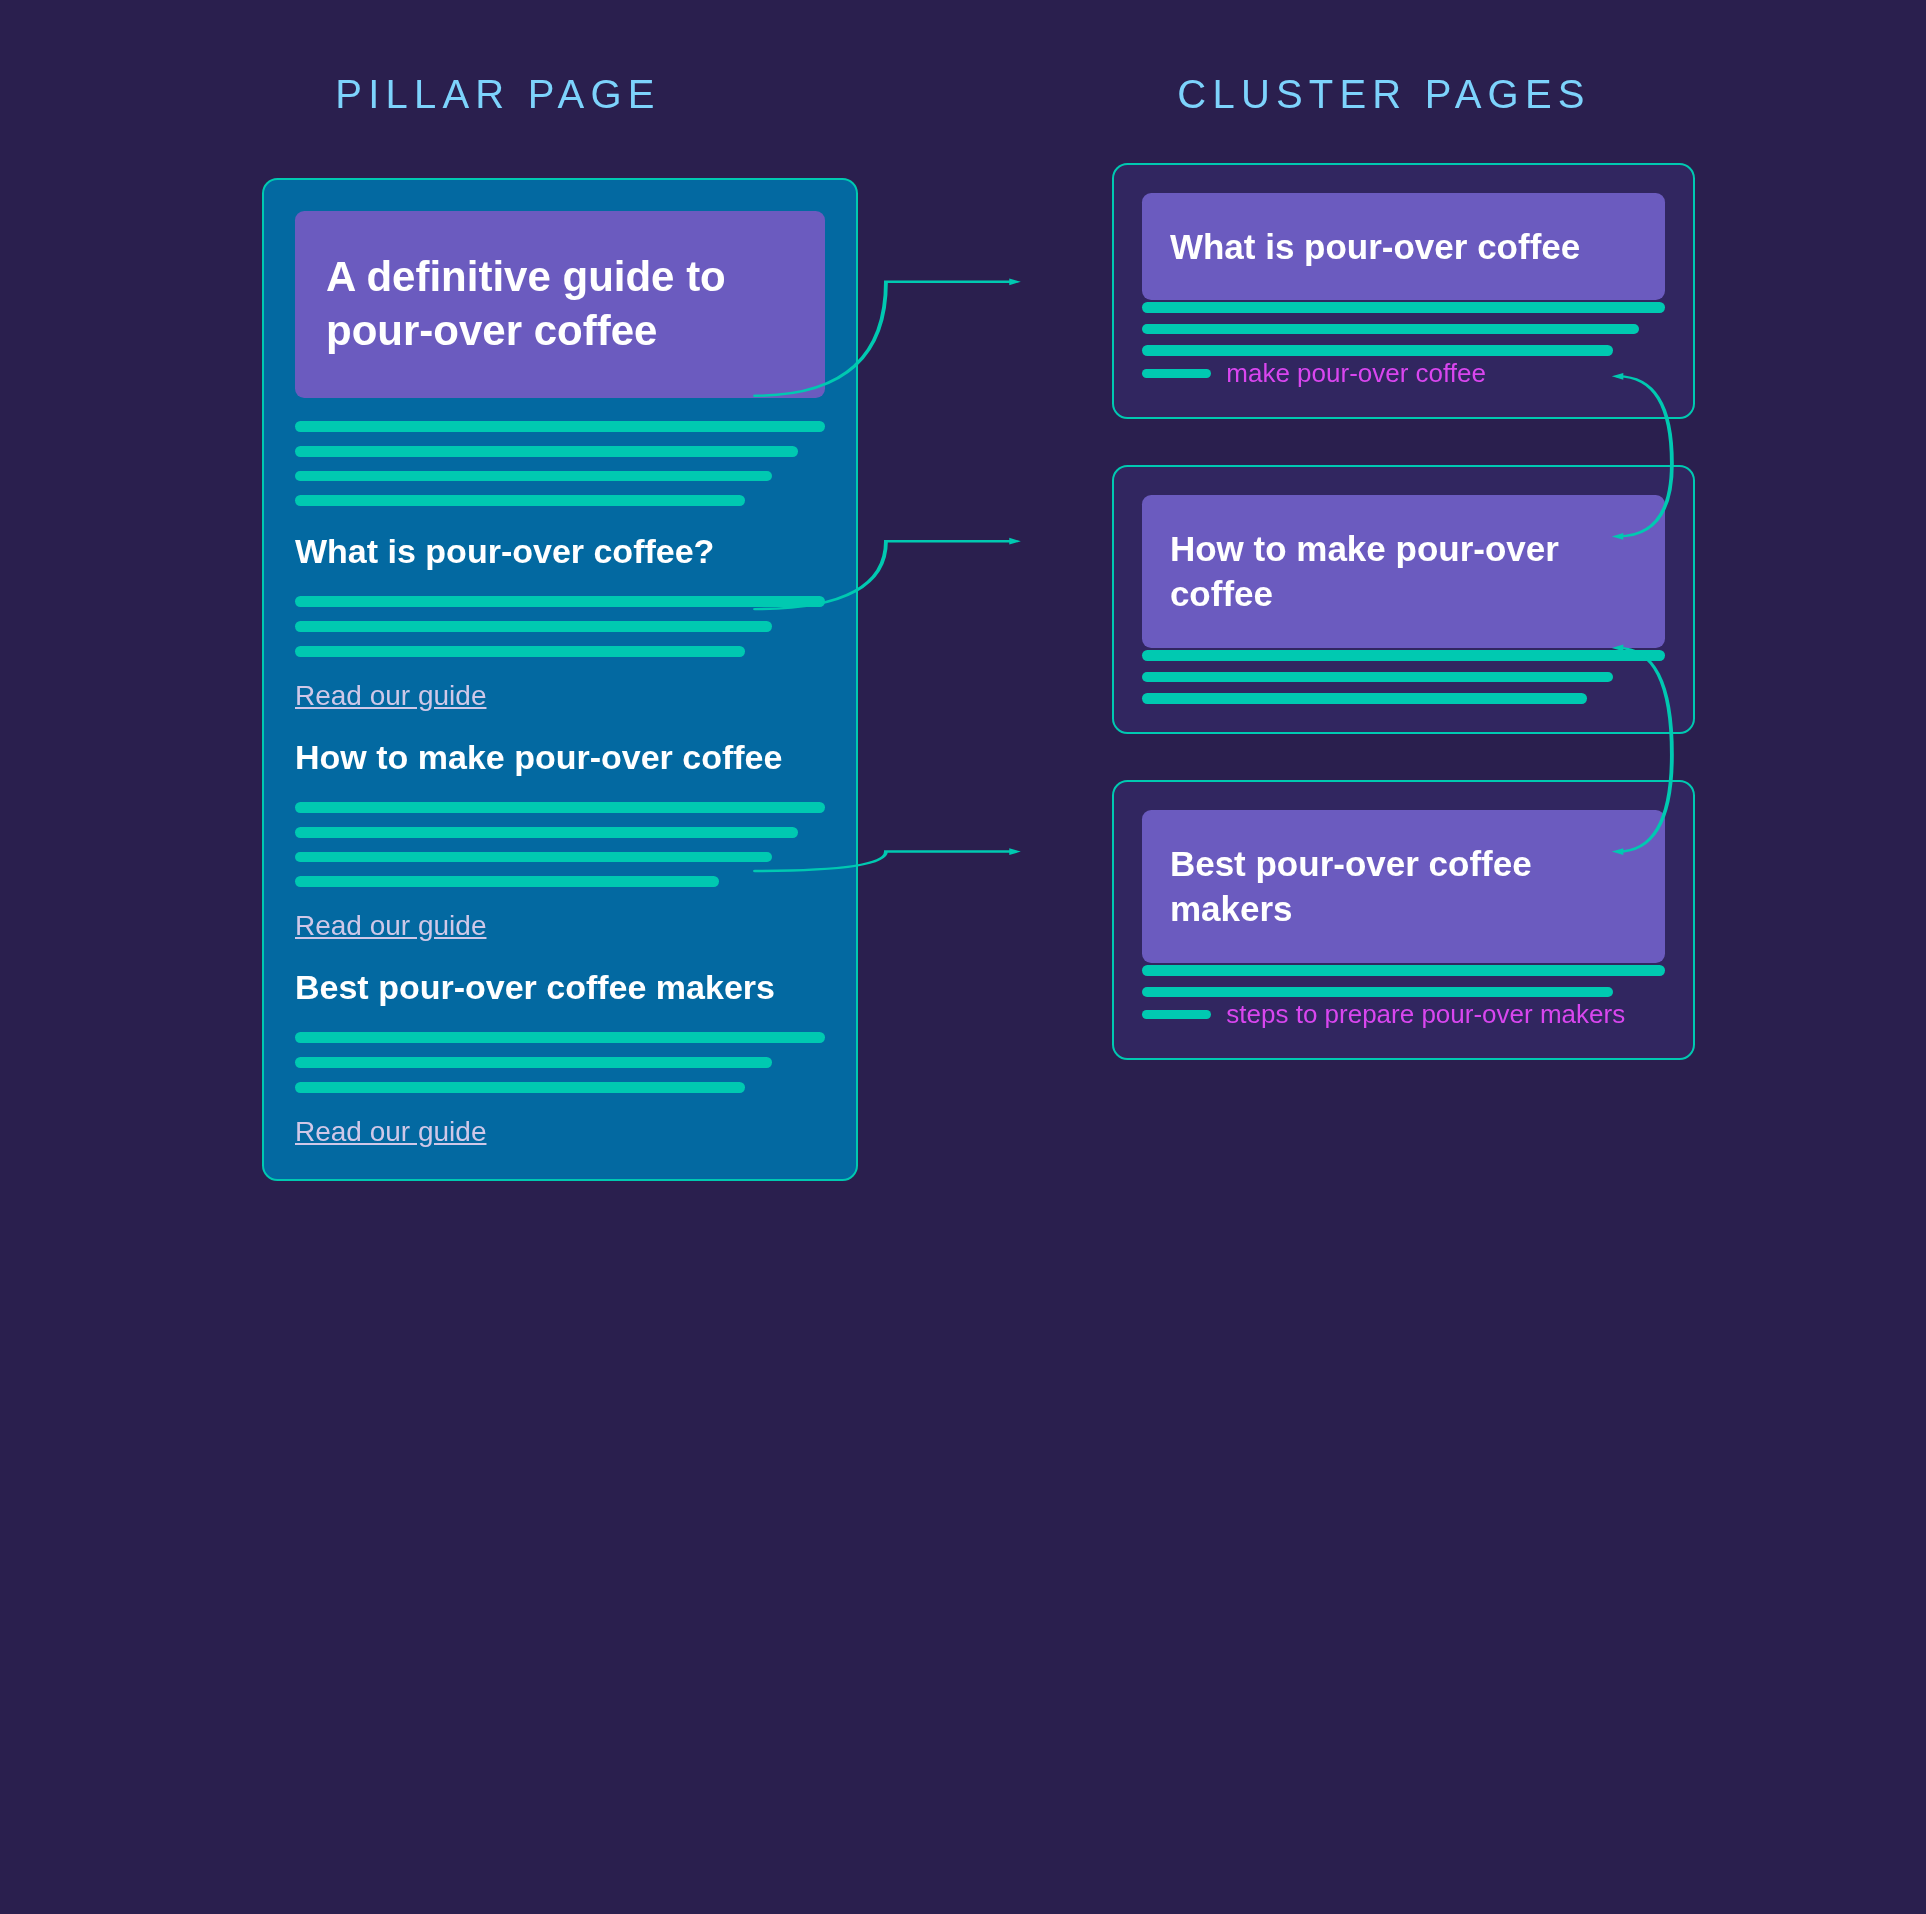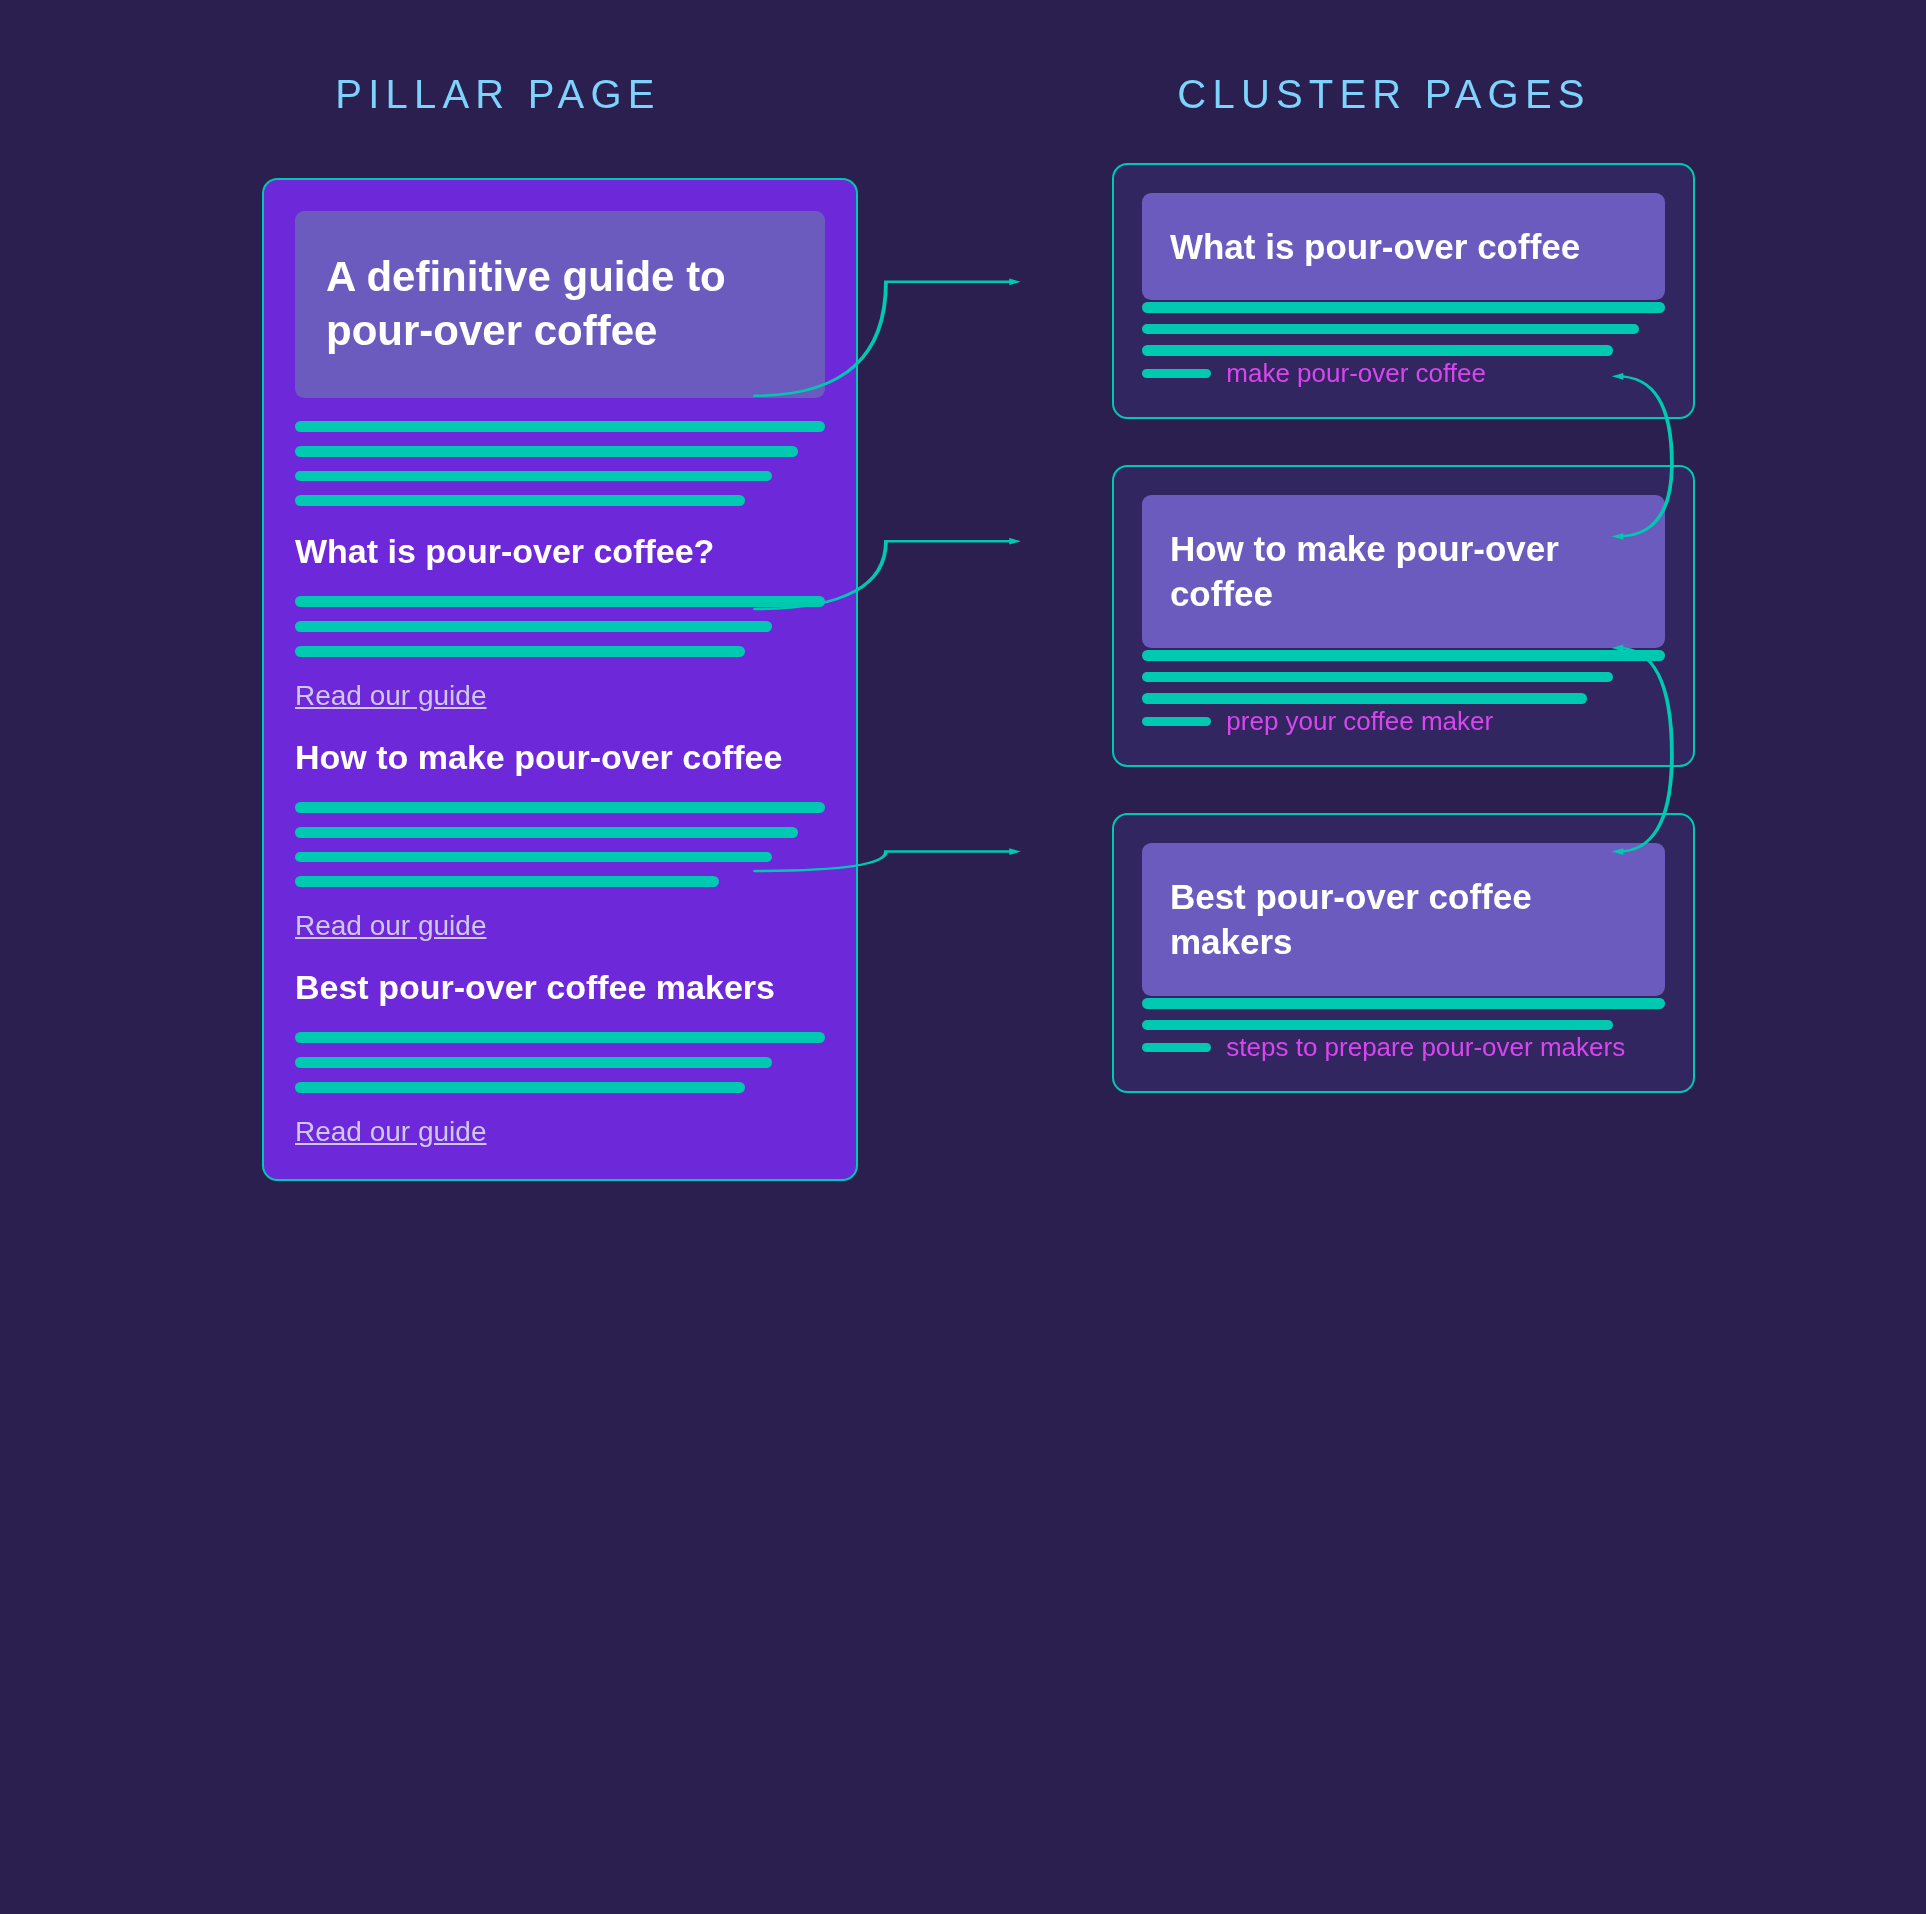--- a/index.html
+++ b/index.html
@@ -34,21 +34,21 @@
       color: #7dd3fc;
       font-size: 40px;
       letter-spacing: 6.2px;
       font-weight: 400;
       text-transform: uppercase;
     }
 
     
     .pillar-card {
       width: 612px;
-      background: #6d28d9;
+      background: #0369a1;
       border: 2.3px solid #00c9b1;
       border-radius: 15.4px;
       padding: 31px;
       display: flex;
       flex-direction: column;
       gap: 23px;
     }
 
     .pillar-hero {
       background: #6b5bbf;
@@ -273,24 +273,20 @@
 
         <div class="cluster-card">
           <div class="cluster-hero">
             <span class="cluster-hero-text">How to make pour-over coffee</span>
           </div>
           <div class="cluster-lines">
             <div class="line-bar line-full"></div>
             <div class="line-bar line-90"></div>
             <div class="line-bar line-85"></div>
           </div>
-          <div class="cluster-sublink-row">
-            <div class="cluster-sublink-bar"></div>
-            <span class="cluster-sublink-text">prep your coffee maker</span>
-          </div>
         </div>
 
         <div class="cluster-card">
           <div class="cluster-hero">
             <span class="cluster-hero-text">Best pour-over coffee makers</span>
           </div>
           <div class="cluster-lines">
             <div class="line-bar line-full"></div>
             <div class="line-bar line-90"></div>
           </div>

